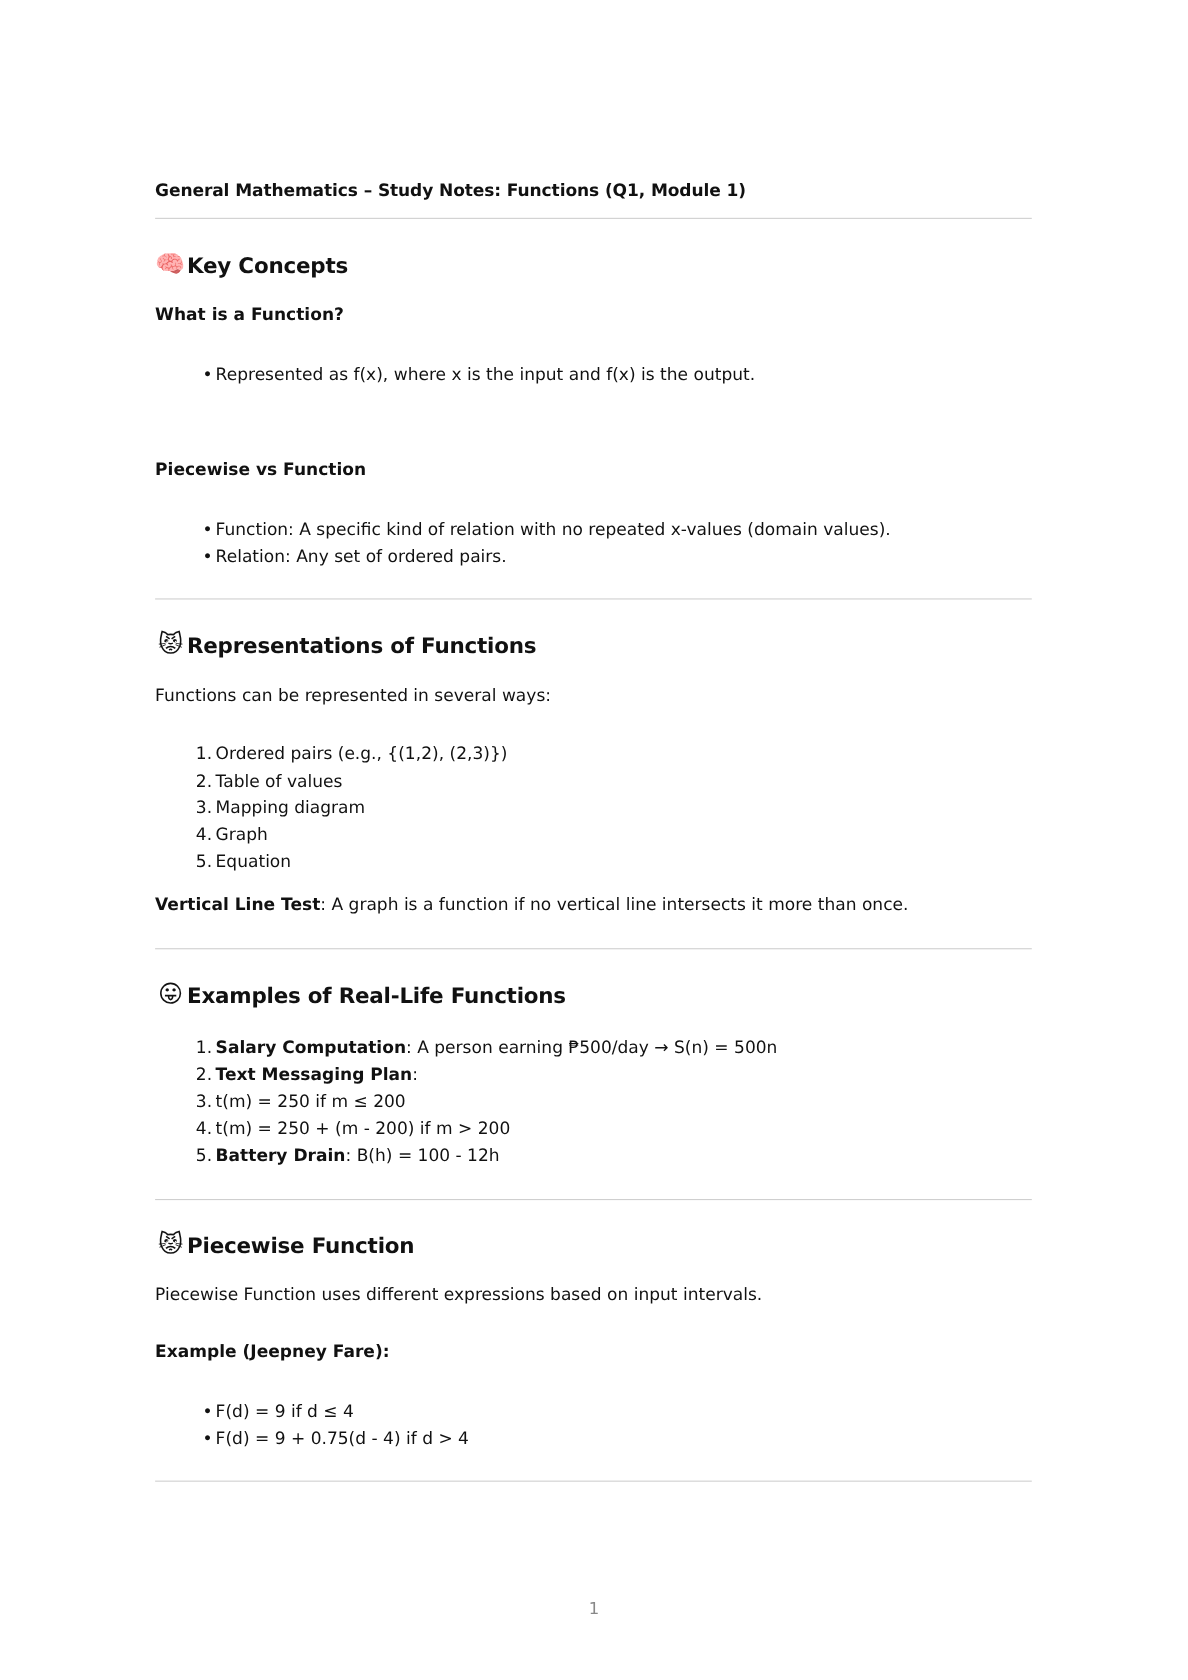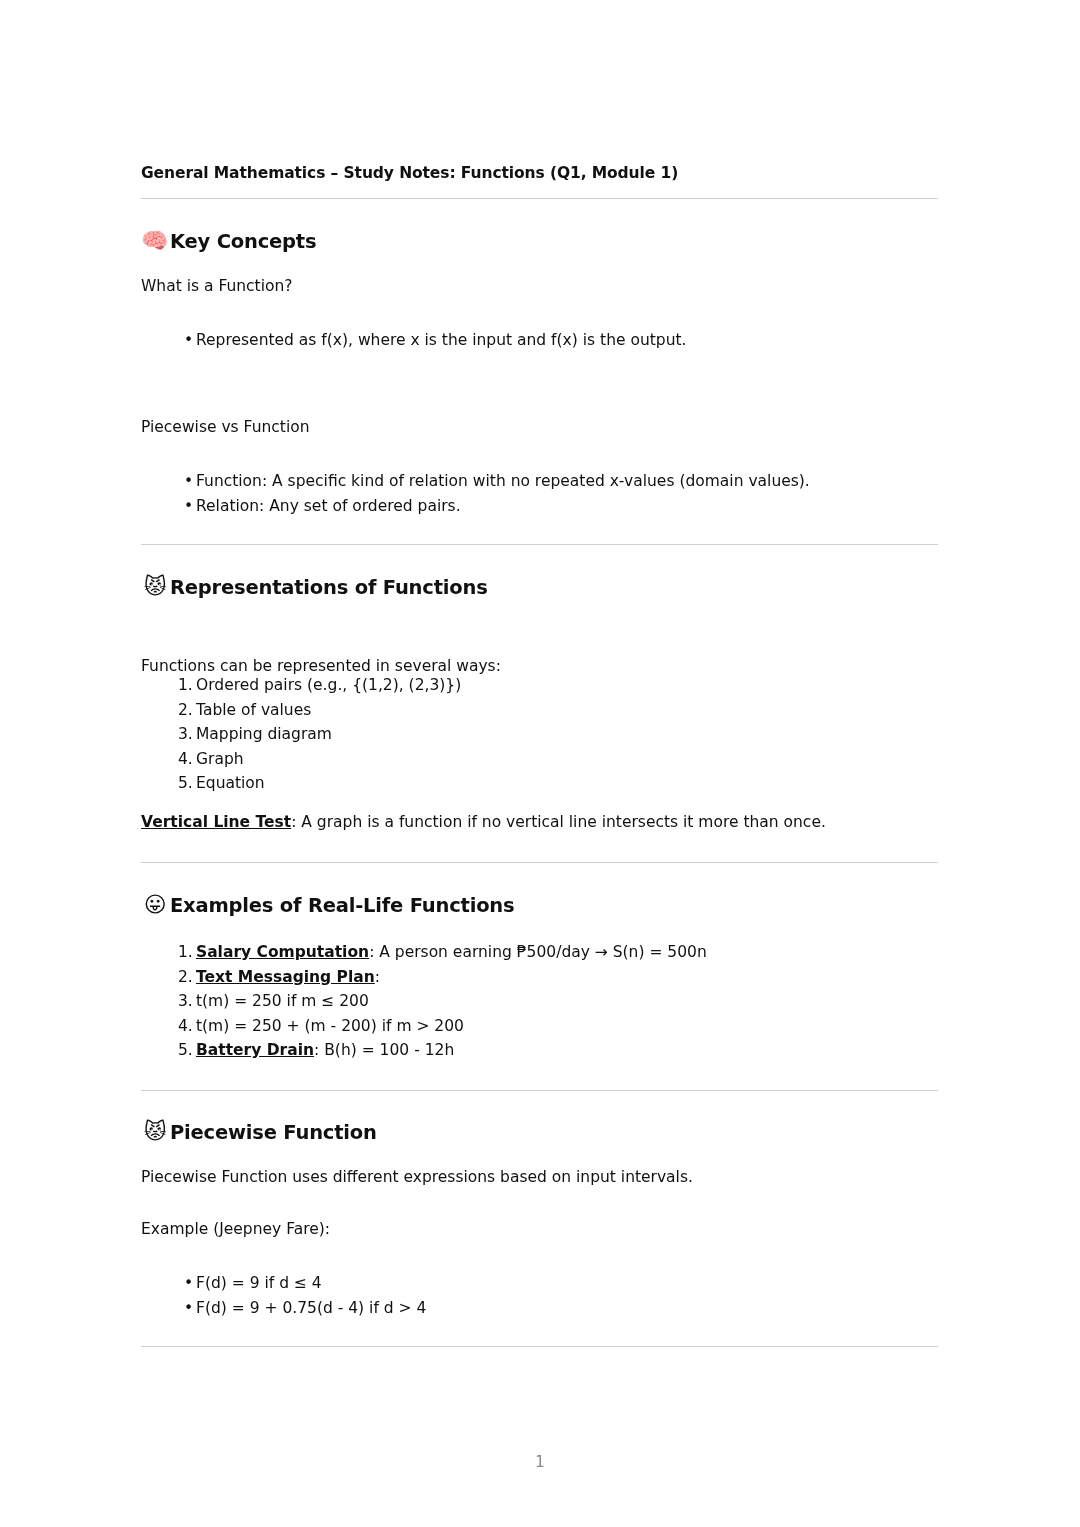--- a/index.html
+++ b/index.html
@@ -15,28 +15,28 @@
   }
   .rule { position: absolute; left: 0; width: 797px; height: 1px; background: #cfcfcf; }
   .h2 {
     position: absolute; left: 0; font-size: 19.5px; font-weight: bold;
     display: flex; align-items: center; letter-spacing: -0.2px;
   }
   .emoji {
     display: inline-block; width: 28px; height: 28px; margin-right: 1px;
     font-size: 22px; line-height: 28px; text-align: center;
   }
-  .h3 { position: absolute; left: 0; font-size: 15.5px; font-weight: normal; }
+  .h3 { position: absolute; left: 0; font-size: 15.5px; font-weight: bold; }
   .para { position: absolute; left: 0; font-size: 15.5px; }
   .list { position: absolute; left: 37px; margin: 0; padding: 0; list-style: none; font-size: 15.5px; }
   .list li { position: relative; padding-left: 18px; line-height: 24.5px; }
   .list.bullets li::before { content: "•"; position: absolute; left: 6px; top: 0; }
   .list.numbered li { padding-left: 18px; }
   .list.numbered .num { position: absolute; left: 0; }
-  b { font-weight: bold; text-decoration: underline; }
+  b { font-weight: bold; }
   .pagenum { position: absolute; top: 1453px; left: 0; width: 1080px; text-align: center; font-size: 15px; color: #888888; }
 </style>
 </head>
 <body>
 
 <div class="page">
 
   <div class="doc-title">General Mathematics – Study Notes: Functions (Q1, Module 1)</div>
   <div class="rule" style="top:198px;"></div>
 
@@ -52,21 +52,21 @@
   <ul class="list bullets" style="top:469px; width:760px;">
     <li>Function: A specific kind of relation with no repeated x-values (domain values).</li>
     <li>Relation: Any set of ordered pairs.</li>
   </ul>
   <div class="rule" style="top:544px;"></div>
 
   <div class="h2" style="top:573px;">
     <span class="emoji">😾</span>
     <span>Representations of Functions</span>
   </div>
-  <div class="para" style="top:657px;">Functions can be represented in several ways:</div>
+  <div class="para" style="top:623px;">Functions can be represented in several ways:</div>
   <ol class="list numbered" style="top:673px; width:760px;">
     <li><span class="num">1.</span><span>Ordered pairs (e.g., {(1,2), (2,3)})</span></li>
     <li><span class="num">2.</span><span>Table of values</span></li>
     <li><span class="num">3.</span><span>Mapping diagram</span></li>
     <li><span class="num">4.</span><span>Graph</span></li>
     <li><span class="num">5.</span><span>Equation</span></li>
   </ol>
   <div class="para" style="top:813px;">
     <b>Vertical Line Test</b><span>: A graph is a function if no vertical line intersects it more than once.</span>
   </div>

